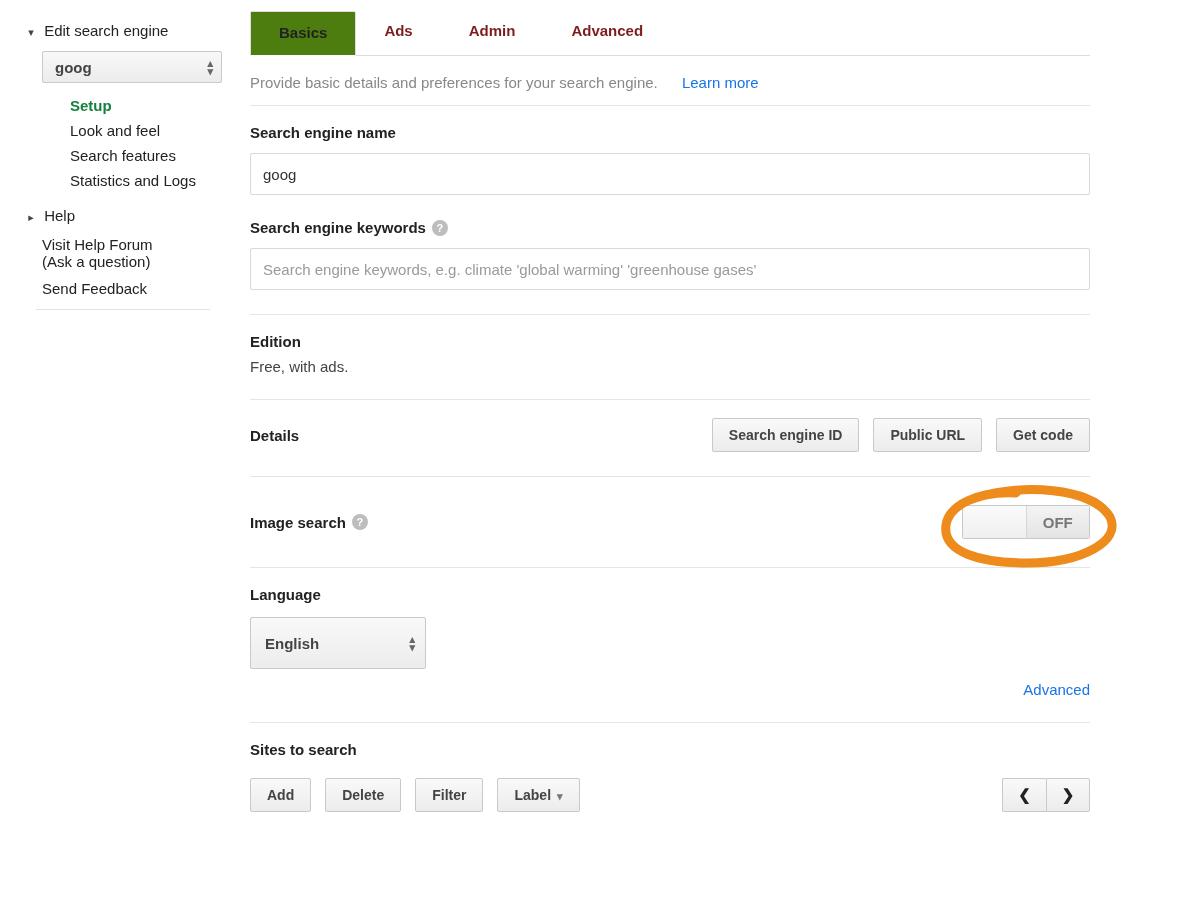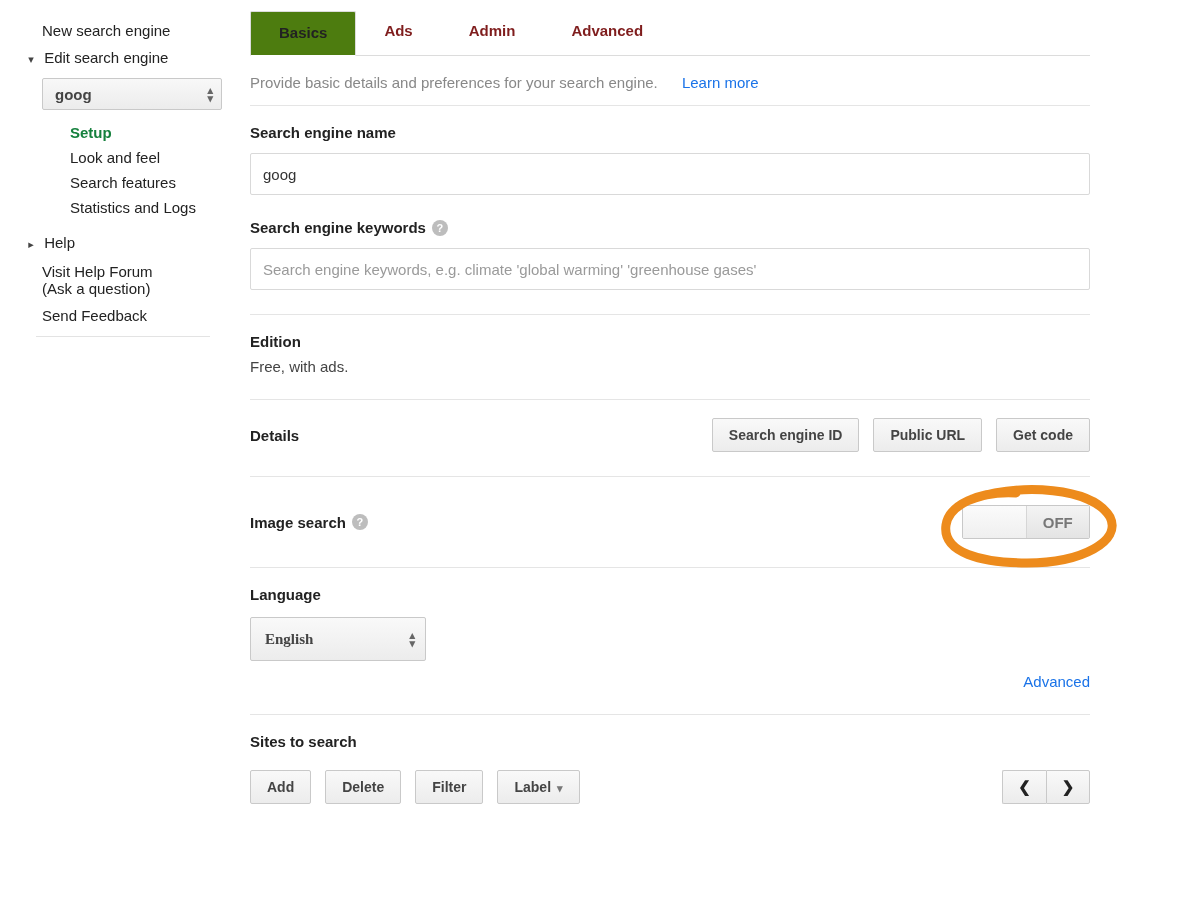--- a/index.html
+++ b/index.html
@@ -133,29 +133,28 @@
   .toggle .half.empty { background: linear-gradient(#fbfbfb,#efefef); border-right: 1px solid #d6d6d6; }
   .toggle .half.off { background: linear-gradient(#f4f4f4,#e4e4e4); }
   .highlight-ring {
     position: absolute;
     top: -24px; left: -30px;
     width: 190px; height: 90px;
     pointer-events: none;
   }
   .lang-select {
     margin-top: 14px;
-    width: 176px; height: 44px;
+    width: 176px; height: 52px;
     border: 1px solid #c9c9c9; border-radius: 2px;
     background: linear-gradient(#f9f9f9,#ececec);
     display: flex; align-items: center; justify-content: space-between;
     padding: 0 10px 0 14px;
     font-weight: bold;
     color: #444;
     cursor: pointer;
-    font-family: Liberation Serif, serif;
   }
   .lang-select .chev { color: #666; font-size: 11px; line-height: 8px; display: flex; flex-direction: column; }
   .right-link { text-align: right; padding-top: 12px; }
   .right-link a { color: #1a73e8; text-decoration: none; cursor: pointer; }
   .sites-actions { display: flex; align-items: center; justify-content: space-between; padding: 20px 0 10px 0; }
   .pager { display: flex; }
   .pager .pbtn {
     width: 44px; height: 34px;
     border: 1px solid #c9c9c9;
     background: linear-gradient(#f9f9f9,#ececec);
@@ -166,21 +165,20 @@
   .pager .pbtn:first-child { border-right: none; border-radius: 2px 0 0 2px; }
   .pager .pbtn:last-child { border-radius: 0 2px 2px 0; }
   .chev-down-small::after { content: "▾"; color: #777; font-size: 11px; }
 </style>
 </head>
 <body>
 
 <div class="app">
 
   <aside class="sidebar">
-    <div class="side-item">New search engine</div>
 
     <div class="side-item with-caret side-expanded">
       <span class="caret"></span>
       <span>Edit search engine</span>
     </div>
 
     <div class="engine-select">
       <span>goog</span>
       <span class="chev">
         <span>▴</span>

